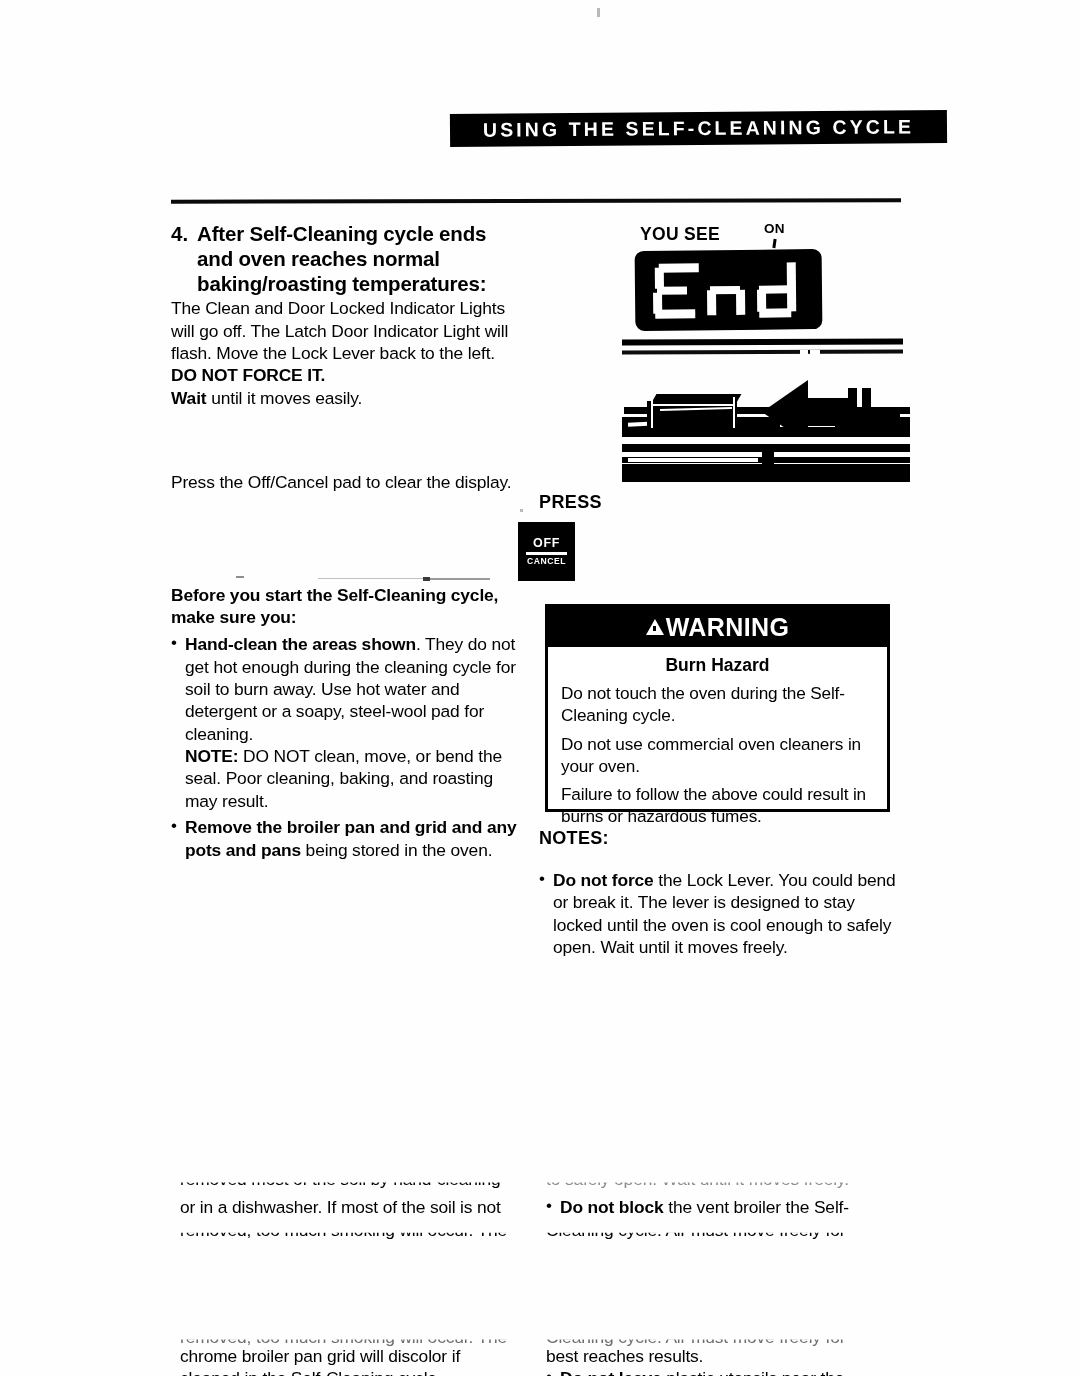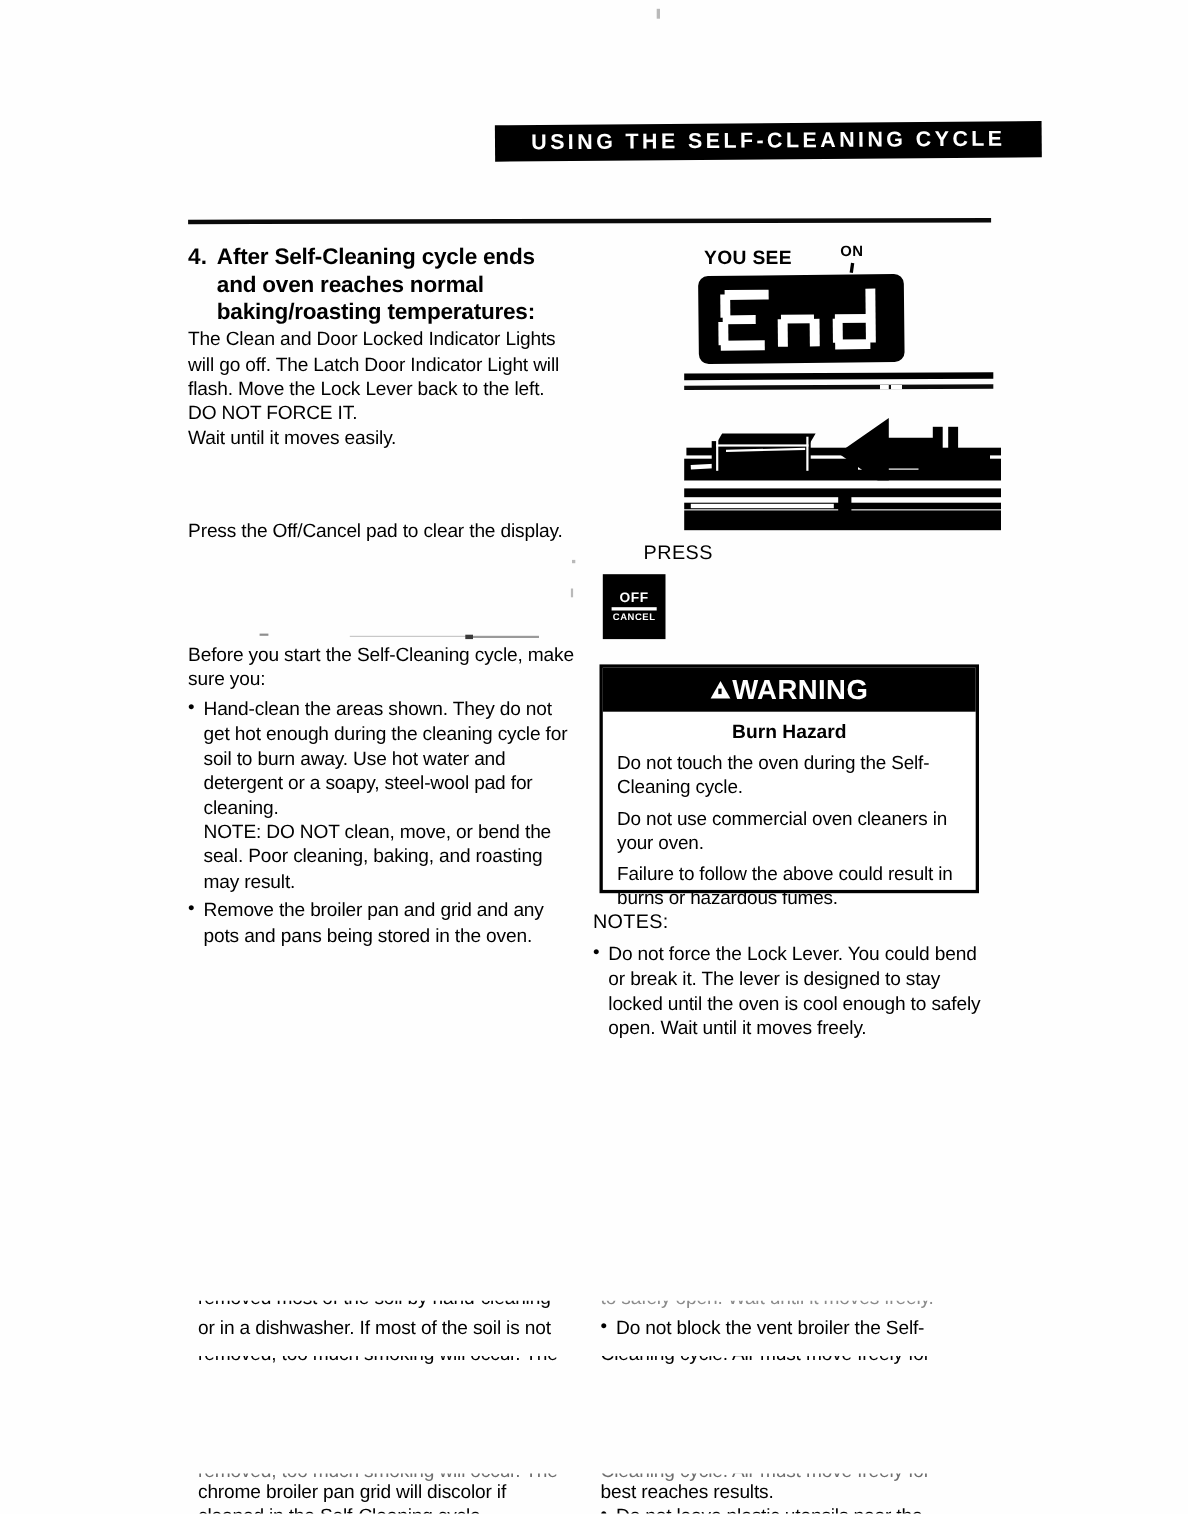--- a/index.html
+++ b/index.html
@@ -33,21 +33,21 @@
   .rule-top{
     position:absolute;left:171px;top:199px;width:730px;height:4px;background:#0a0a0a;
     transform:rotate(-0.12deg);
   }
 
   
   .col-left{position:absolute;left:171px;top:222px;width:352px;}
 
   p{margin:0;font-size:17.4px;line-height:1.285;}
   .tight{letter-spacing:-0.15px;}
-  b,strong{font-weight:normal;}
+  b,strong{font-weight:bold;}
 
   
   .step{display:flex;gap:9px;align-items:flex-start;}
   .step-num{font-weight:bold;font-size:20.5px;line-height:1.21;}
   .step-head{font-weight:bold;font-size:20.5px;line-height:1.21;letter-spacing:-0.2px;}
   .step-body{margin-top:1px;}
   .gap-md{height:28px;}
   .gap-lg{height:62px;}
 
   
@@ -78,23 +78,23 @@
   .rule-b{position:absolute;left:622px;top:350px;width:281px;height:4px;background:#0d0d0d;transform:rotate(-0.25deg);}
   .rule-b2{position:absolute;left:800px;top:350px;width:8px;height:4px;background:#fff;}
   .rule-b3{position:absolute;left:810px;top:350px;width:10px;height:4px;background:#fff;}
 
   
   .lever-art{position:absolute;left:620px;top:360px;width:290px;height:122px;}
   .la{position:absolute;background:#000;}
   .lw{position:absolute;background:#fff;}
 
   
-  .press-lbl{position:absolute;left:539px;top:492px;font-weight:normal;font-size:18px;letter-spacing:0.4px;margin-left:46px;}
+  .press-lbl{position:absolute;left:539px;top:492px;font-weight:bold;font-size:18px;letter-spacing:0.4px;}
   .pad{
-    position:absolute;left:548px;top:522px;width:57px;height:59px;background:#000;
+    position:absolute;left:518px;top:522px;width:57px;height:59px;background:#000;
     display:flex;flex-direction:column;align-items:center;justify-content:center;gap:2px;
   }
   .pad-off{color:#fff;font-weight:bold;font-size:12.5px;letter-spacing:0.6px;line-height:1;}
   .pad-line{width:41px;height:3px;background:#fff;}
   .pad-cancel{color:#fff;font-weight:bold;font-size:8.6px;letter-spacing:0.5px;line-height:1;}
 
   
   .warn{
     position:absolute;left:545px;top:604px;width:345px;height:208px;
     border:3px solid #000;background:#fff;box-sizing:border-box;
@@ -112,21 +112,21 @@
   }
   .tri:after{
     content:"";position:absolute;left:-1.5px;top:7px;width:3px;height:5px;background:#000;
   }
   .warn-body{padding:8px 13px 0 13px;}
   .warn-title{text-align:center;font-weight:bold;font-size:17.5px;margin-bottom:7px;}
   .warn-body p{font-size:17.2px;line-height:1.27;margin-bottom:7px;}
 
   
   .notes{position:absolute;left:539px;top:828px;width:366px;}
-  .notes-h{font-weight:normal;font-size:18px;letter-spacing:0.3px;margin-bottom:7px;}
+  .notes-h{font-weight:bold;font-size:18px;letter-spacing:0.3px;margin-bottom:20px;}
 
   
   .ghost{
     position:absolute;overflow:hidden;
   }
   .ghost p{font-size:17.4px;line-height:1.285;}
   .clip-top{clip-path:inset(56% 0 0 0);}
   .faded{color:#6d6d6d;}
   .faded2{color:#8a8a8a;}
 </style>

